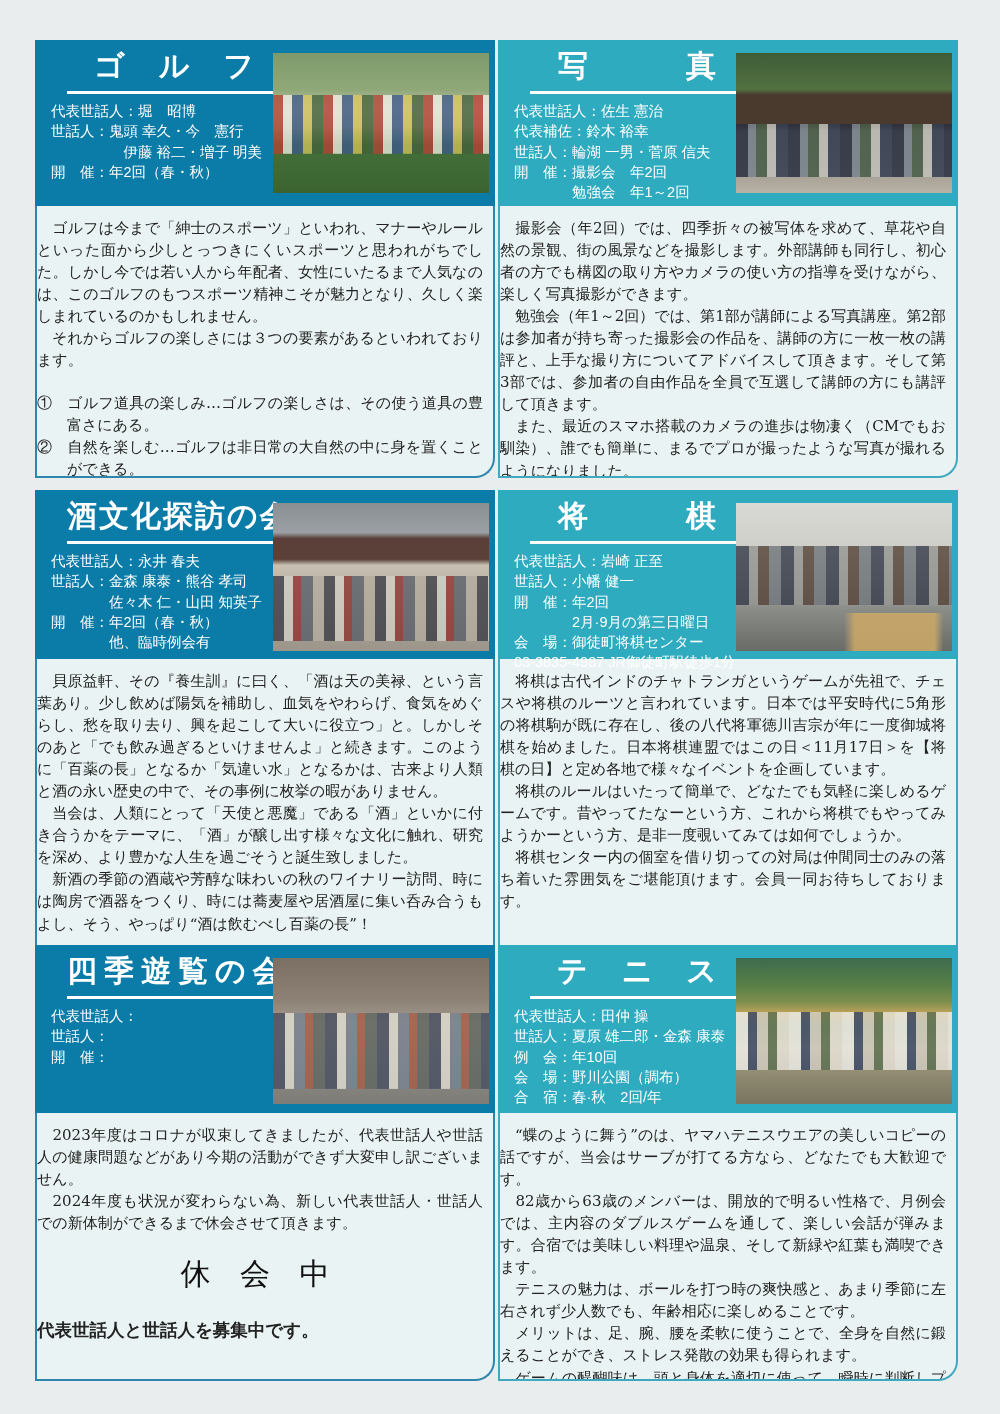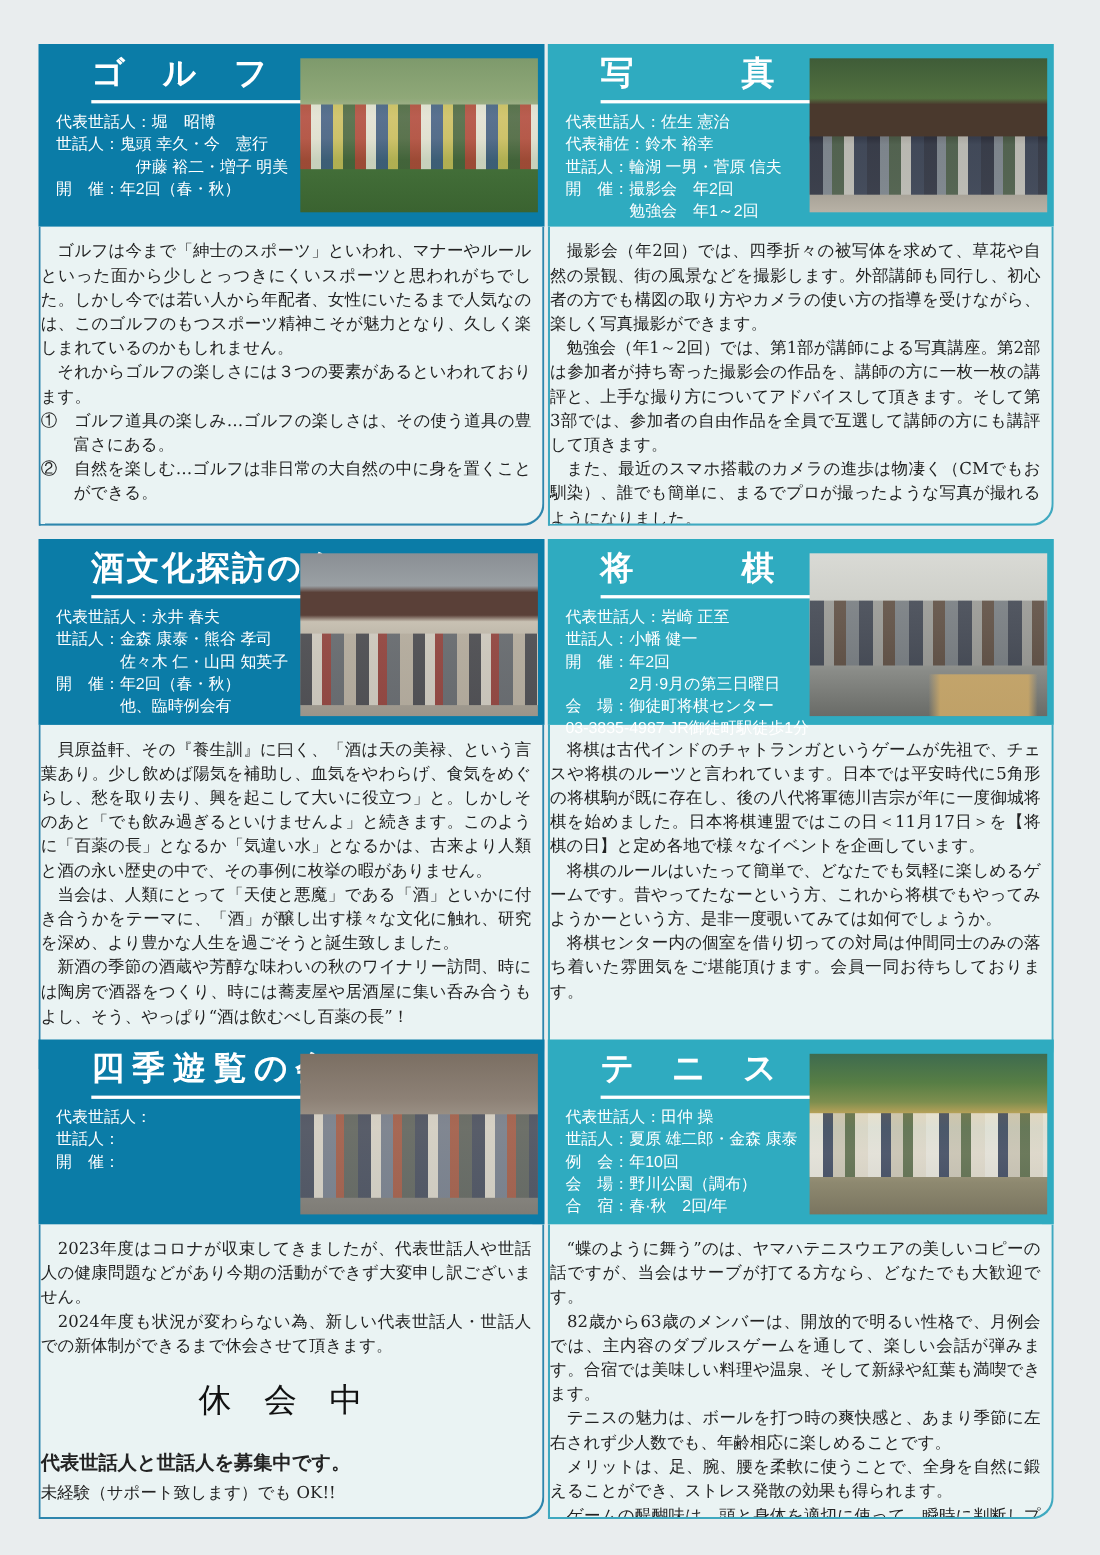--- a/index.html
+++ b/index.html
@@ -14,23 +14,23 @@
   .row2{top:490px;height:440px;}
   .row3{top:945px;height:436px;}
 
   .hd{position:relative;color:#fff;padding:6px 0 0 16px;box-sizing:border-box;}
   .row1 .hd{height:166px;}
   .row2 .hd{height:169px;}
   .row3 .hd{height:168px;}
   .col-l .hd{background:#0b7ca7;}
   .col-r .hd{background:#2fabc0;}
 
-  .title{display:inline-block;min-width:216px;text-align:left;
+  .title{display:inline-block;min-width:216px;text-align:center;
          font-size:30px;font-weight:bold;letter-spacing:2px;
-         border-bottom:3px solid #fff;padding-bottom:4px;margin-left:32px;
+         border-bottom:3px solid #fff;padding-bottom:4px;margin-left:16px;
          white-space:nowrap;}
   .title.spread{letter-spacing:7px;}
 
   .info{margin-top:7px;font-size:14.5px;line-height:1.4;}
   .il{white-space:nowrap;}
 
   .photo{position:absolute;top:13px;right:6px;width:216px;
          background-repeat:no-repeat;}
   .row1 .photo{height:140px;}
   .row2 .photo{height:148px;}
@@ -72,21 +72,21 @@
   .bd{box-sizing:border-box;background:#eaf3f3;border:2px solid;border-top:none;
       border-bottom-right-radius:20px;padding:11px 10px 8px 0;overflow:hidden;
       font-family:"DejaVu Serif",serif;color:#222;font-size:15px;line-height:1.47;}
   .row1 .bd{height:272px;}
   .row2 .bd{height:313px;}
   .row3 .bd{height:268px;}
   .col-l .bd{border-color:#2e86ad;}
   .col-r .bd{border-color:#3fa9c0;}
 
   .para{margin:0;text-align:justify;}
-  .gap-top{}
+  .gap-top{margin-top:21px;}
   .li{padding-left:2em;text-indent:-2em;}
 
   .suspended{margin:18px 0 22px 0;text-align:center;font-size:30px;
              letter-spacing:10px;color:#111;}
   .recruit-h{margin:0;font-size:17.5px;font-weight:bold;}
   .recruit-l{margin:2px 0 0 0;}
 </style>
 </head>
 <body>
 
@@ -179,21 +179,20 @@
         <div class="il">世話人：</div>
         <div class="il">開　催：</div>
       </div>
       <div class="photo photo-shiki"></div>
     </header>
     <div class="bd">
       <p class="para">　2023年度はコロナが収束してきましたが、代表世話人や世話人の健康問題などがあり今期の活動ができず大変申し訳ございません。</p>
       <p class="para">　2024年度も状況が変わらない為、新しい代表世話人・世話人での新体制ができるまで休会させて頂きます。</p>
       <div class="suspended">休 会 中</div>
       <p class="recruit-h">代表世話人と世話人を募集中です。</p>
-      <p class="para recruit-l">未経験（サポート致します）でも OK!!</p>
 
     </div>
   </section>
 
   <section class="card col-r row3">
     <header class="hd">
       <span class="title">テ　ニ　ス</span>
       <div class="info">
         <div class="il">代表世話人：田仲 操</div>
         <div class="il">世話人：夏原 雄二郎・金森 康泰</div>

